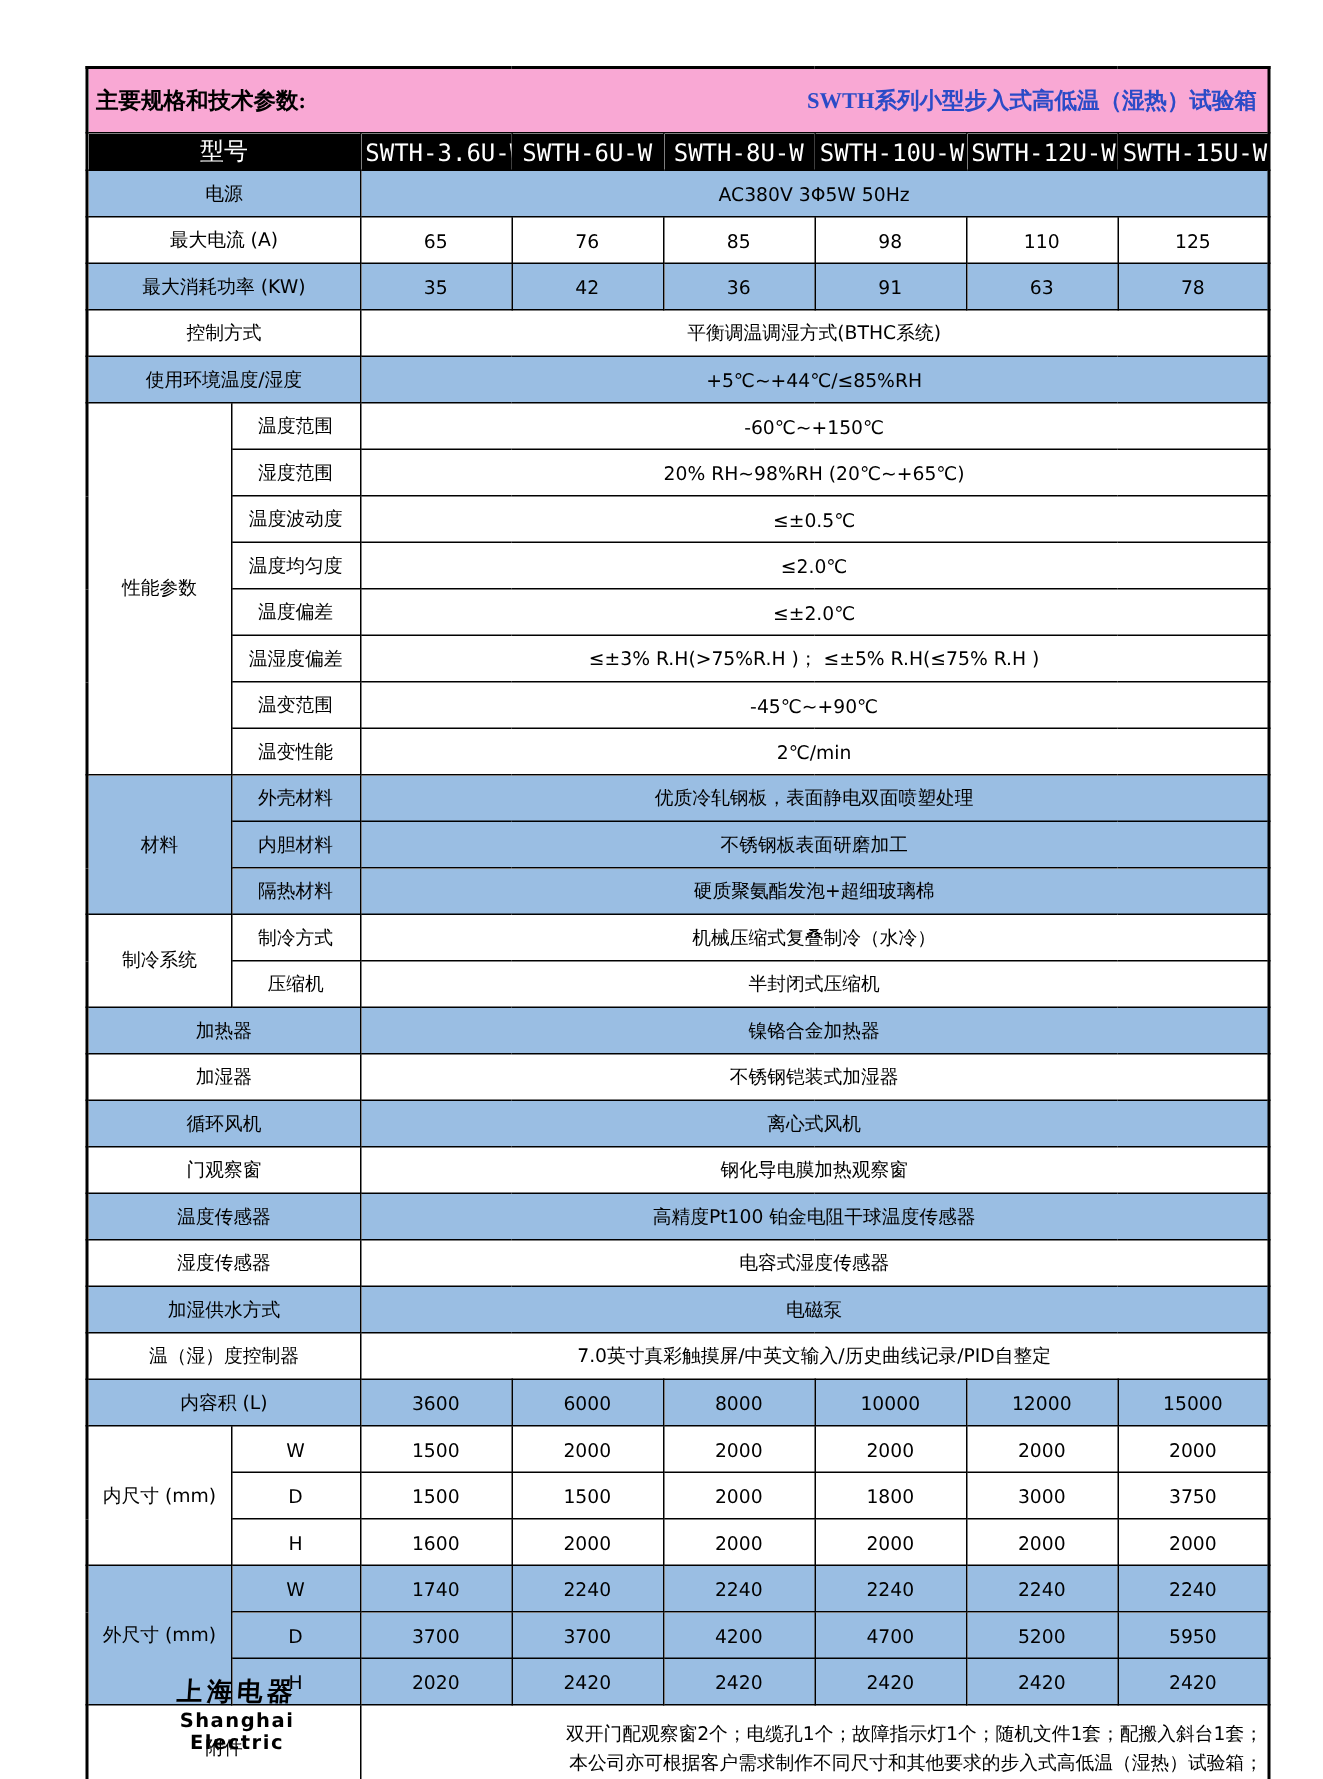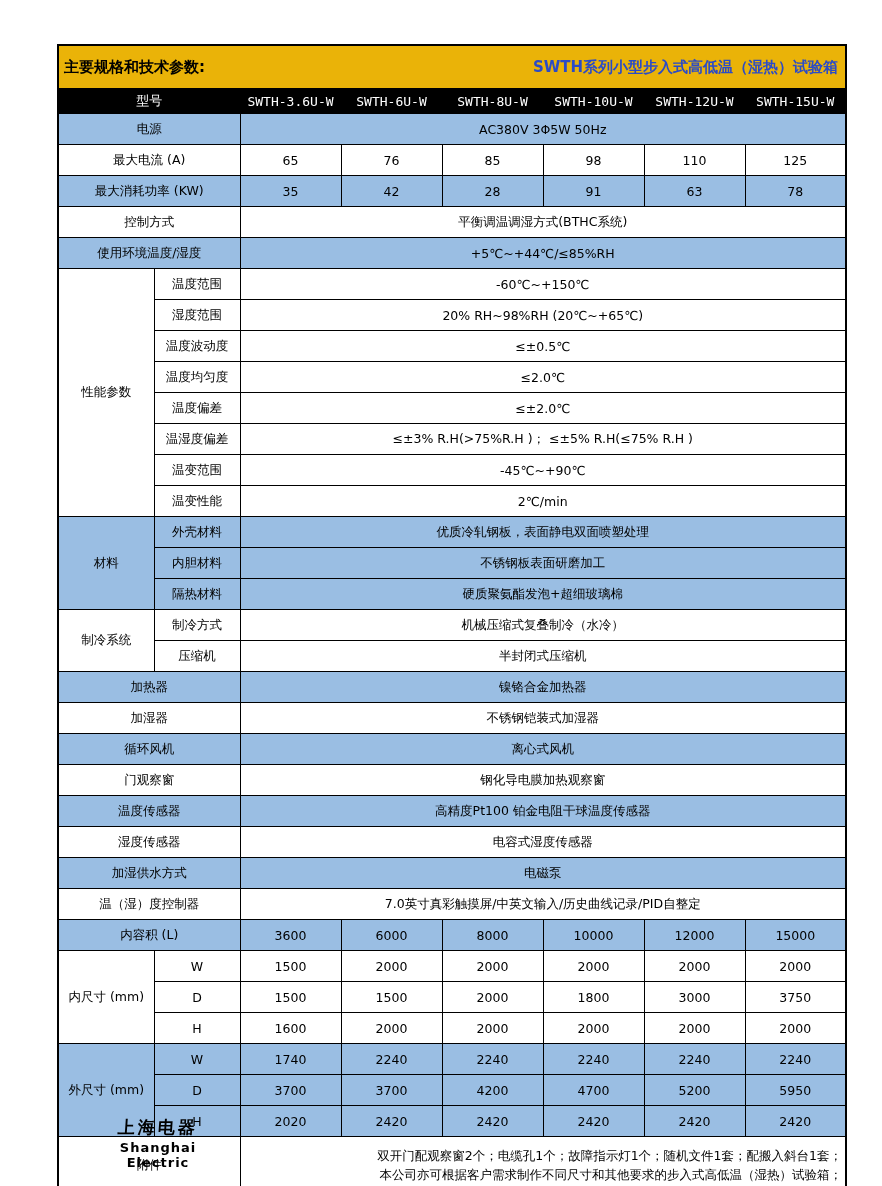--- a/index.html
+++ b/index.html
@@ -23,28 +23,28 @@
     vertical-align:middle;
     height:28px;
     padding:1px 3px;
     overflow:hidden;
     white-space:nowrap;
   }
   td.lbl { text-align:left; padding-left:6px; }
   td.sub { text-align:left; padding-left:5px; }
   tr.blue td { background:#9ABEE3; }
   tr.title-row td {
-    height:40px; background:#eab308; border-bottom:1px solid #000;
+    height:40px; background:#f9a8d4; border-bottom:1px solid #000;font-family:Liberation Serif, serif;
   }
   .title-flex { display:flex; justify-content:space-between; align-items:center; }
   .title-left { font-weight:bold; font-size:15px; padding-left:2px; }
   .title-right { font-weight:bold; font-size:15px; color:#2B4BC7; padding-right:4px; }
   tr.model-row td {
     background:#000; color:#fff; height:22px;
-    font-size:13px; font-family:"DejaVu Sans Mono", monospace;
+    font-size:16px; font-family:"DejaVu Sans Mono", monospace;
     border-color:#000;
   }
   tr.model-row td.lbl { font-family:"DejaVu Sans", sans-serif; }
   tr.acc-row td { height:54px; white-space:normal; }
   .acc-text { text-align:right; font-size:12.5px; line-height:1.55; padding-left:3px; }
   .logo {
     position:absolute; left:103px; top:1116px; text-align:center; width:110px;
   }
   .logo-cn {
     font-family:"DejaVu Serif", serif;
@@ -101,21 +101,21 @@
     <td>85</td>
     <td>98</td>
     <td>110</td>
     <td>125</td>
   </tr>
 
   <tr class="blue">
     <td colspan="2" class="lbl">最大消耗功率 (KW)</td>
     <td>35</td>
     <td>42</td>
-    <td>28</td>
+    <td>36</td>
     <td>91</td>
     <td>63</td>
     <td>78</td>
   </tr>
 
   <tr>
     <td colspan="2" class="lbl">控制方式</td>
     <td colspan="6">平衡调温调湿方式(BTHC系统)</td>
   </tr>
 

